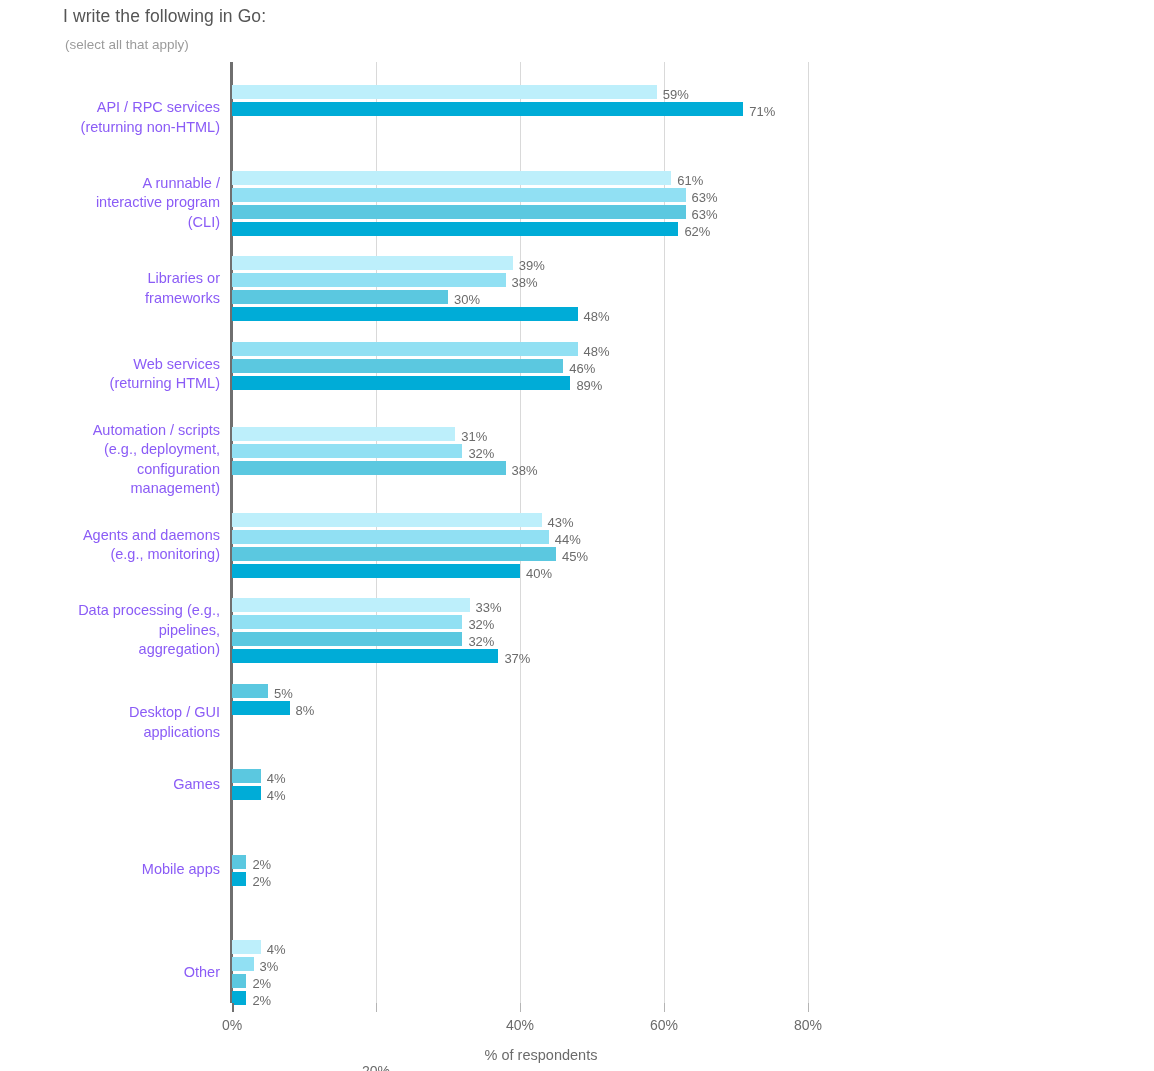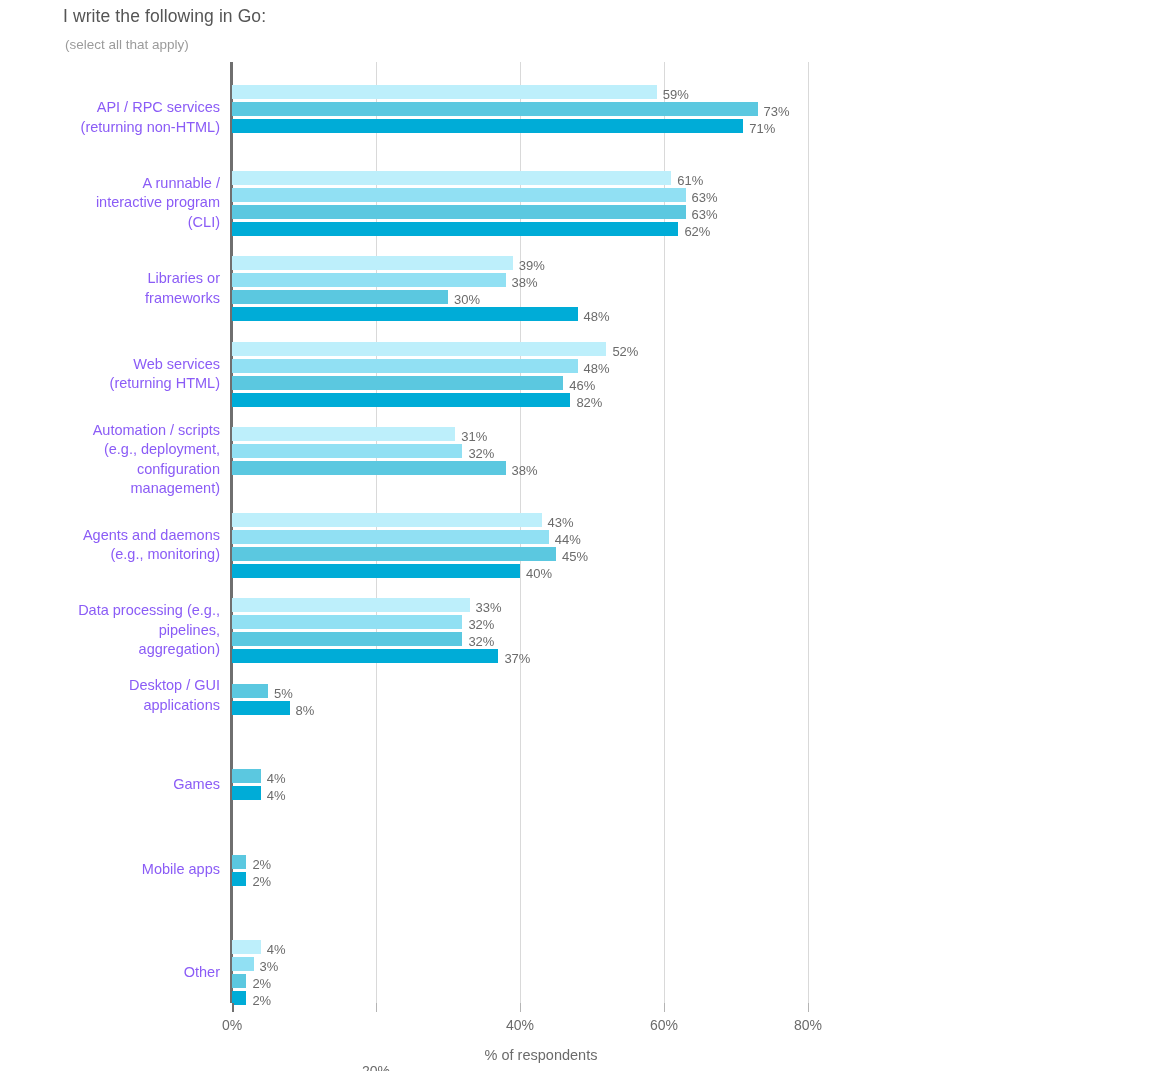--- a/index.html
+++ b/index.html
@@ -165,21 +165,21 @@
 (returning HTML)</div>
       <div class="cat-label" style="top: 463.5px;">Agents and daemons
 (e.g., monitoring)</div>
       <div class="cat-label" style="top: 358.5px;">Automation / scripts
 (e.g., deployment,
 configuration
 management)</div>
       <div class="cat-label" style="top: 539.25px;">Data processing (e.g.,
 pipelines,
 aggregation)</div>
-      <div class="cat-label" style="top: 614px; text-align: right;">Desktop / GUI
+      <div class="cat-label" style="top: 641px; text-align: right;">Desktop / GUI
 applications</div>
       <div class="cat-label" style="top: 712.75px;">Games</div>
       <div class="cat-label" style="top: 798.25px;">Mobile apps</div>
       <div class="cat-label" style="top: 900.75px;">Other</div>
     </div>
 
   <div id="plot">
     <div id="gridlines">
         <div class="gridline" style="left: 144px;"></div>
         <div class="gridline" style="left: 288px;"></div>
@@ -187,24 +187,20 @@
         <div class="gridline" style="left: 576px;"></div>
       </div>
     <div id="axis-line"></div>
     <div id="bars">
         <div class="bar-group" style="top: 23px;">
           <div class="bar-row">
             <div class="bar" style="width: 424.8px; background: rgb(189, 239, 251);"></div>
             <div class="bar-label" style="left: 430.8px;">59%</div>
           </div>
           <div class="bar-row">
-            <div class="bar" style="width: 525.6px; background: rgb(91, 200, 224);"></div>
-            <div class="bar-label" style="left: 531.6px;">73%</div>
-          </div>
-          <div class="bar-row">
             <div class="bar" style="width: 511.2px; background: rgb(0, 172, 215);"></div>
             <div class="bar-label" style="left: 517.2px;">71%</div>
           </div>
         </div>
         <div class="bar-group" style="top: 108.5px;">
           <div class="bar-row">
             <div class="bar" style="width: 439.2px; background: rgb(189, 239, 251);"></div>
             <div class="bar-label" style="left: 445.2px;">61%</div>
           </div>
           <div class="bar-row">
@@ -233,34 +229,30 @@
             <div class="bar" style="width: 216px; background: rgb(91, 200, 224);"></div>
             <div class="bar-label" style="left: 222px;">30%</div>
           </div>
           <div class="bar-row">
             <div class="bar" style="width: 345.6px; background: rgb(0, 172, 215);"></div>
             <div class="bar-label" style="left: 351.6px;">48%</div>
           </div>
         </div>
         <div class="bar-group" style="top: 279.5px;">
           <div class="bar-row">
-            <div class="bar" style="width: 374.4px; background: rgb(189, 239, 251);"></div>
-            <div class="bar-label" style="left: 380.4px;">52%</div>
-          </div>
-          <div class="bar-row">
             <div class="bar" style="width: 345.6px; background: rgb(145, 224, 243);"></div>
             <div class="bar-label" style="left: 351.6px;">48%</div>
           </div>
           <div class="bar-row">
             <div class="bar" style="width: 331.2px; background: rgb(91, 200, 224);"></div>
             <div class="bar-label" style="left: 337.2px;">46%</div>
           </div>
           <div class="bar-row">
             <div class="bar" style="width: 338.4px; background: rgb(0, 172, 215);"></div>
-            <div class="bar-label" style="left: 344.4px;">82%</div>
+            <div class="bar-label" style="left: 344.4px;">89%</div>
           </div>
         </div>
         <div class="bar-group" style="top: 365px;">
           <div class="bar-row">
             <div class="bar" style="width: 223.2px; background: rgb(189, 239, 251);"></div>
             <div class="bar-label" style="left: 229.2px;">31%</div>
           </div>
           <div class="bar-row">
             <div class="bar" style="width: 230.4px; background: rgb(145, 224, 243);"></div>
             <div class="bar-label" style="left: 236.4px;">32%</div>

